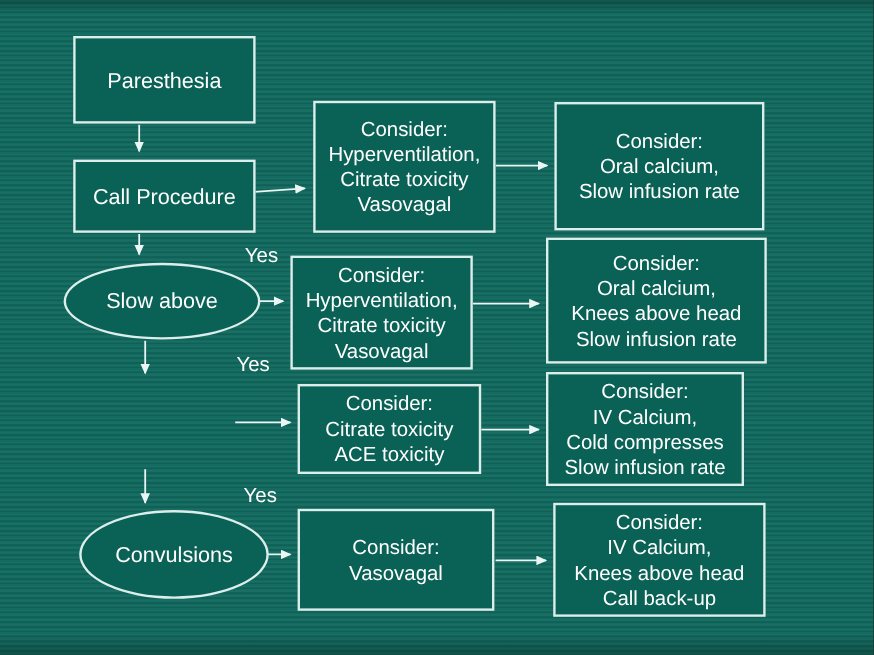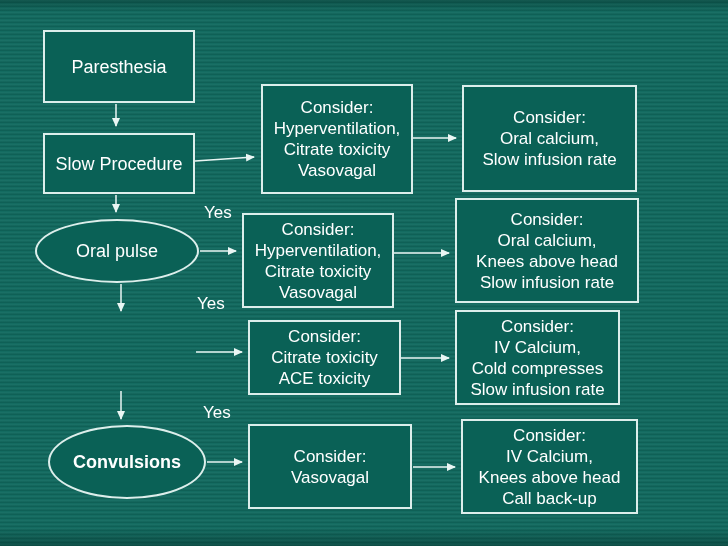--- a/index.html
+++ b/index.html
@@ -20,21 +20,21 @@
   .node{
     position:absolute;box-sizing:border-box;
     background:#0a6156;
     border:2px solid #dceeeb;
     color:#ffffff;
     display:flex;flex-direction:column;align-items:center;justify-content:center;
     text-align:center;
     font-size:17px;line-height:21px;
   }
   .ellipse{border-radius:50%;}
-  .big{font-size:18px;line-height:22px;}
+  .big{font-size:18px;line-height:22px;margin-left:18px;}
   .yes{
     position:absolute;color:#ffffff;font-size:17px;line-height:20px;
   }
   .arrows{position:absolute;left:0;top:0;pointer-events:none;}
 </style>
 </head>
 <body>
 
 <div class="slide">
 
@@ -58,29 +58,29 @@
       <line x1="207" y1="462" x2="242" y2="462" marker-end="url(#ah)"></line>
       <line x1="413" y1="467" x2="455" y2="467" marker-end="url(#ah)"></line>
     </g>
   </svg>
 
   <div class="node big" style="left:43px;top:30px;width:152px;height:73px;">
     <span>Paresthesia</span>
   </div>
 
   <div class="node big" style="left:43px;top:133px;width:152px;height:61px;">
-    <span>Slow Procedure</span>
+    <span>Call Procedure</span>
   </div>
 
   <div class="node ellipse big" style="left:35px;top:219px;width:164px;height:64px;">
-    <span>Oral pulse</span>
+    <span>Slow above</span>
   </div>
 
 
-  <div class="node ellipse big" style="left:48px;top:425px;width:158px;height:74px;font-weight:bold;">
+  <div class="node ellipse big" style="left:48px;top:425px;width:158px;height:74px;">
     <span>Convulsions</span>
   </div>
 
   <div class="node" style="left:261px;top:84px;width:152px;height:110px;">
     <span>Consider:</span>
     <span>Hyperventilation,</span>
     <span>Citrate toxicity</span>
     <span>Vasovagal</span>
   </div>
 

